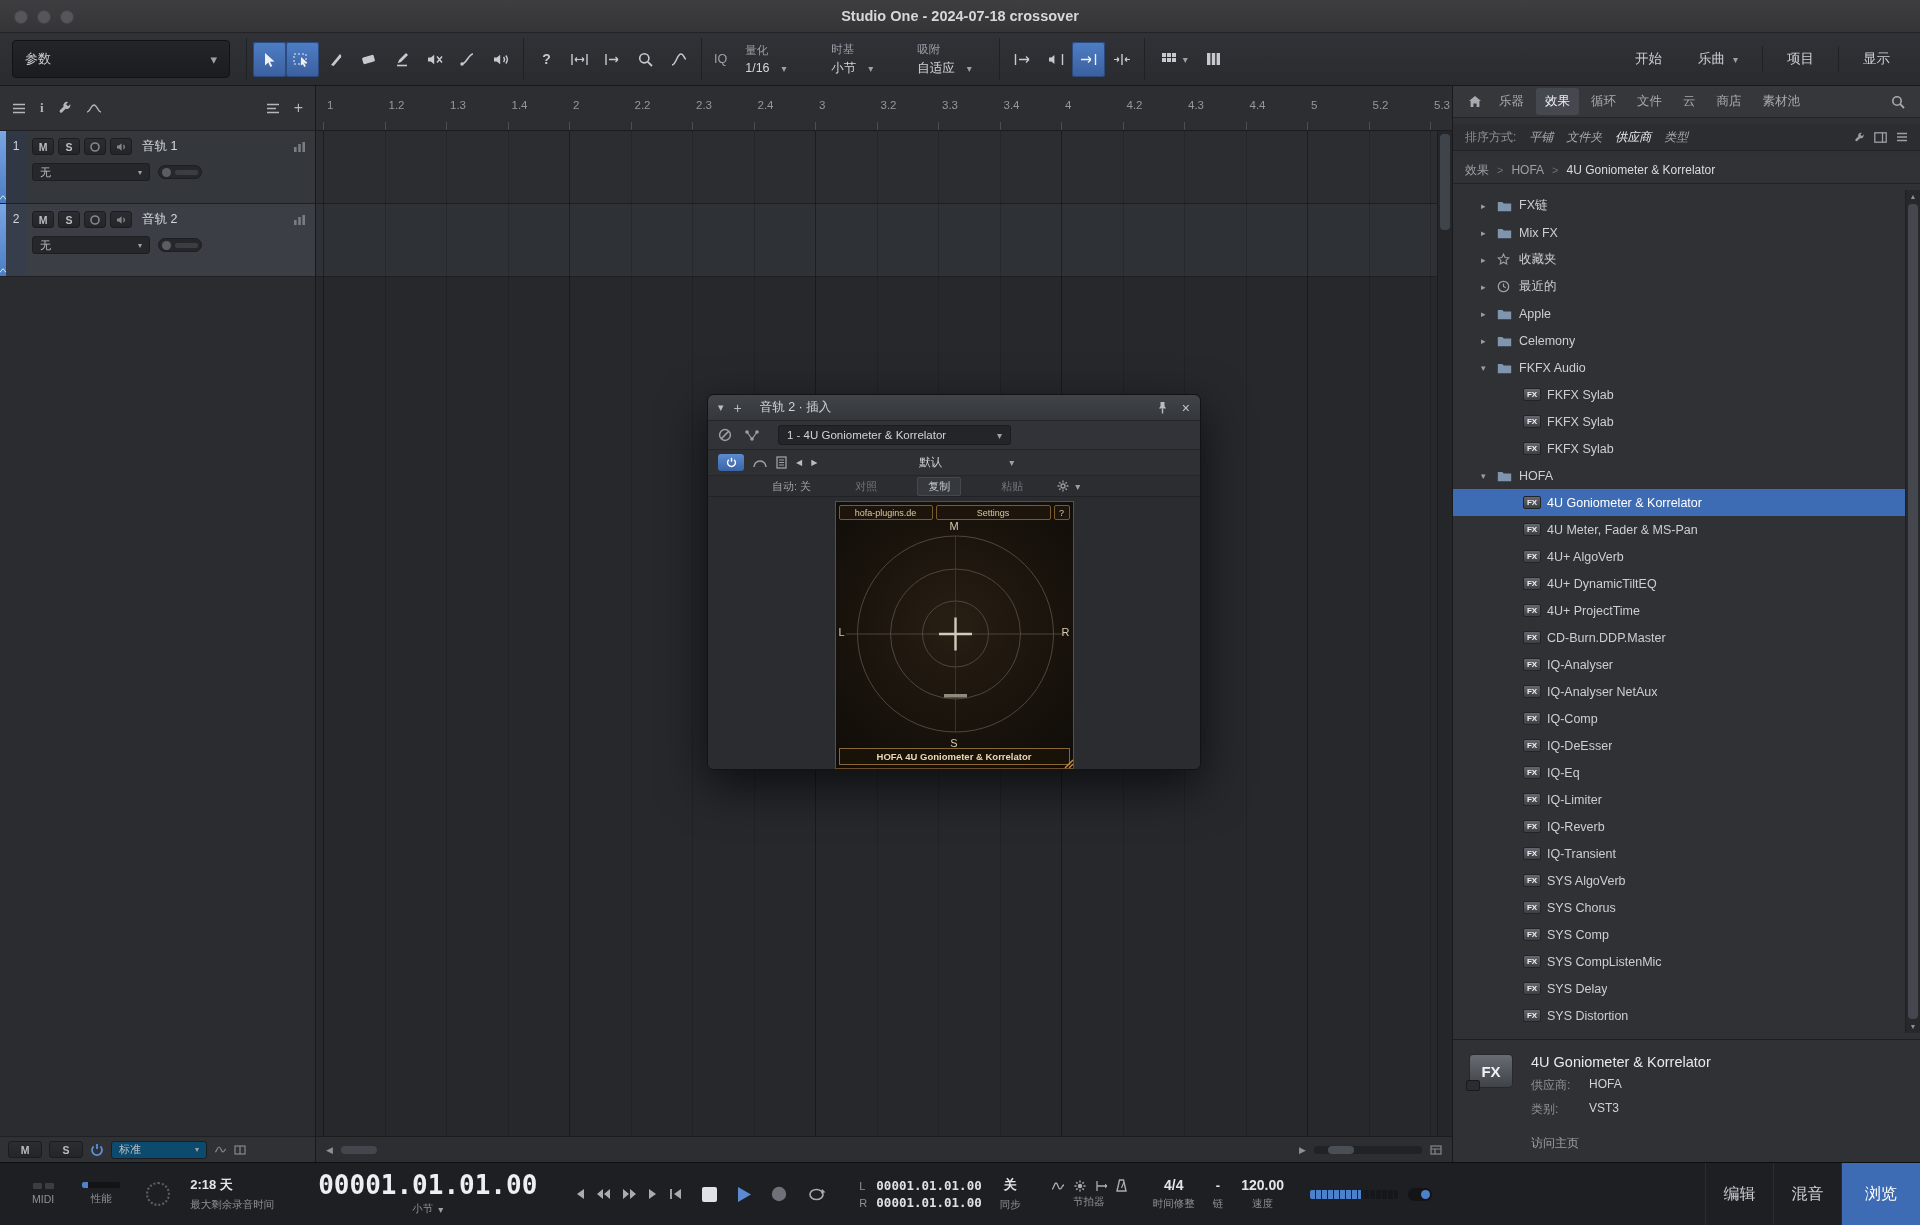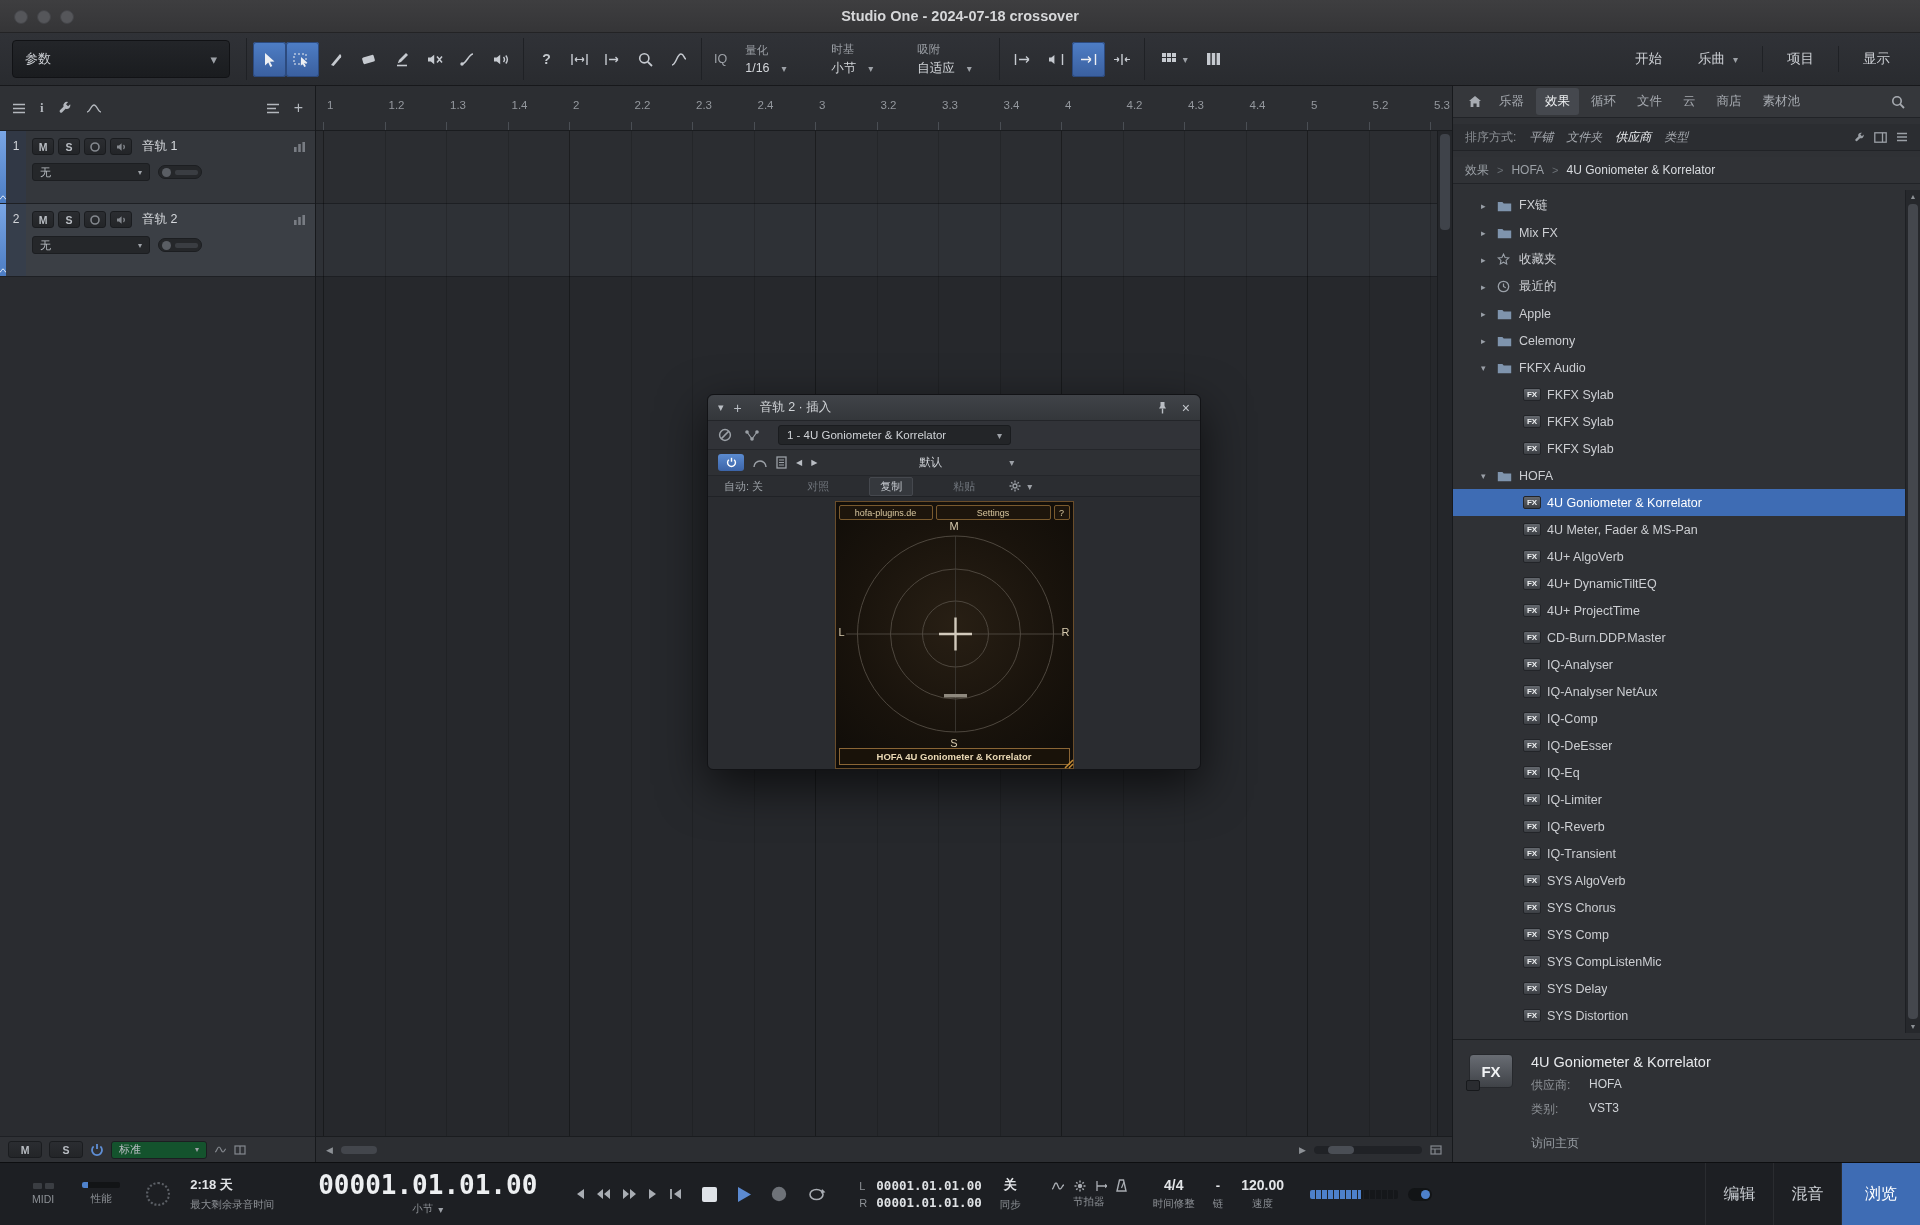--- a/index.html
+++ b/index.html
@@ -45,21 +45,21 @@
   .tbtn{width:22px;height:17px;border-radius:3px;background:linear-gradient(#2b2d31,#232528);border:1px solid #1a1c1f;color:#b9bdc3;font-size:10.5px;font-weight:bold;display:flex;align-items:center;justify-content:center;}
   .t-name{font-size:12.5px;color:#d6d9dd;margin-left:6px;flex:1;}
   .t-row2{display:flex;align-items:center;gap:8px;margin-top:8px;}
   .t-input{width:118px;height:18px;background:#25272a;border:1px solid #1c1e21;border-radius:3px;display:flex;align-items:center;padding:0 7px;font-size:11px;color:#b9bdc3;}
   .t-input .chev{margin-left:auto;font-size:8px;}
   .t-gain{width:44px;height:14px;border-radius:7px;background:#25272a;border:1px solid #1c1e21;display:flex;align-items:center;padding:0 3px;gap:4px;}
   .t-gain i{width:9px;height:9px;border-radius:50%;background:#5a5e64;}
   .t-gain b{flex:1;height:5px;border-radius:2px;background:#3a3d42;}
   .tp-footer{position:absolute;bottom:0;left:0;right:0;height:26px;background:#2f3135;border-top:1px solid #1e2024;display:flex;align-items:center;gap:7px;padding:0 8px;}
   .fbtn{min-width:34px;height:17px;border-radius:3px;background:linear-gradient(#2b2d31,#232528);border:1px solid #1a1c1f;color:#b9bdc3;font-size:10.5px;font-weight:bold;display:flex;align-items:center;justify-content:center;padding:0 6px;}
-  .f-dd{width:96px;height:18px;background:#14532d;border:1px solid #1c1e21;border-radius:3px;display:flex;align-items:center;padding:0 7px;font-size:11px;color:#b9bdc3;}
+  .f-dd{width:96px;height:18px;background:#0c4a6e;border:1px solid #1c1e21;border-radius:3px;display:flex;align-items:center;padding:0 7px;font-size:11px;color:#b9bdc3;}
   .f-dd .chev{margin-left:auto;font-size:8px;}
 
   
   .arrange{position:absolute;top:86px;left:316px;width:1136px;bottom:63px;background:#26282c;z-index:1;}
   .ruler{position:absolute;top:0;left:0;right:0;height:45px;background:#2c2e32;border-bottom:1px solid #1a1c1f;overflow:hidden;}
   .rtick{position:absolute;top:13px;font-size:11.5px;color:#94989e;}
   .rline{position:absolute;bottom:0;width:1px;height:8px;background:#4a4e54;}
   .lanes{position:absolute;top:45px;left:0;right:15px;bottom:26px;overflow:hidden;}
   .lane{height:73px;border-bottom:1px solid #1d1f23;background:#2b2d31;}
   .lane.selected{background:#2e3136;}
@@ -147,21 +147,21 @@
   .pw-title .right{margin-left:auto;display:flex;gap:14px;align-items:center;}
   .pw-close{font-size:14px;color:#c3c7cc;}
   .pw-row2{height:29px;background:#313338;border-bottom:1px solid #24262a;display:flex;align-items:center;padding:0 10px;gap:12px;}
   .pw-select{width:233px;height:20px;background:#232528;border:1px solid #1a1c1f;border-radius:3px;display:flex;align-items:center;padding:0 8px;font-size:11.5px;color:#d0d3d7;margin-left:6px;}
   .pw-select .chev{margin-left:auto;}
   .pw-row3{height:26px;background:#2e3034;border-bottom:1px solid #24262a;display:flex;align-items:center;padding:0 10px;gap:9px;}
   .pw-power{width:26px;height:17px;border-radius:3px;background:linear-gradient(#5b8bd0,#3c64a8);display:flex;align-items:center;justify-content:center;}
   .pw-sm{font-size:8px;color:#b9bdc3;}
   .pw-preset{width:178px;height:19px;display:flex;align-items:center;padding:0 8px;font-size:11.5px;color:#d0d3d7;margin-left:18px;}
   .pw-preset .pv{flex:1;text-align:center;}
-  .pw-row4{height:21px;background:#2b2d31;border-bottom:1px solid #202226;display:flex;align-items:center;font-size:11px;color:#9ba0a6;}
+  .pw-row4{height:21px;background:#2b2d31;border-bottom:1px solid #202226;display:flex;align-items:center;font-size:11px;color:#9ba0a6;padding-left:48px;}
   .pw4{white-space:nowrap;}
   .pw4.dim{color:#6f747b;}
   .pw4.box{color:#c6cad0;background:#35383d;border:1px solid #45484e;border-radius:2px;padding:1px 10px;}
   .hofa{position:relative;margin:4px auto 0;width:239px;height:268px;border:1px solid #6a4d2a;background:radial-gradient(circle at 50% 46%, #281f14 0%, #19130c 55%, #0f0c08 100%);}
   .hofa-top{display:flex;gap:3px;padding:3px 3px 0;height:20px;}
   .hbtn{height:15px;background:#1d150c;border:1px solid #7a5a2e;border-radius:2px;color:#d9c8a0;font-size:9px;display:flex;align-items:center;justify-content:center;padding:0 6px;}
   .hbtn.b1{width:94px;}
   .hbtn.b2{flex:1;}
   .hbtn.q{width:16px;padding:0;}
   .scope{position:relative;height:223px;}

